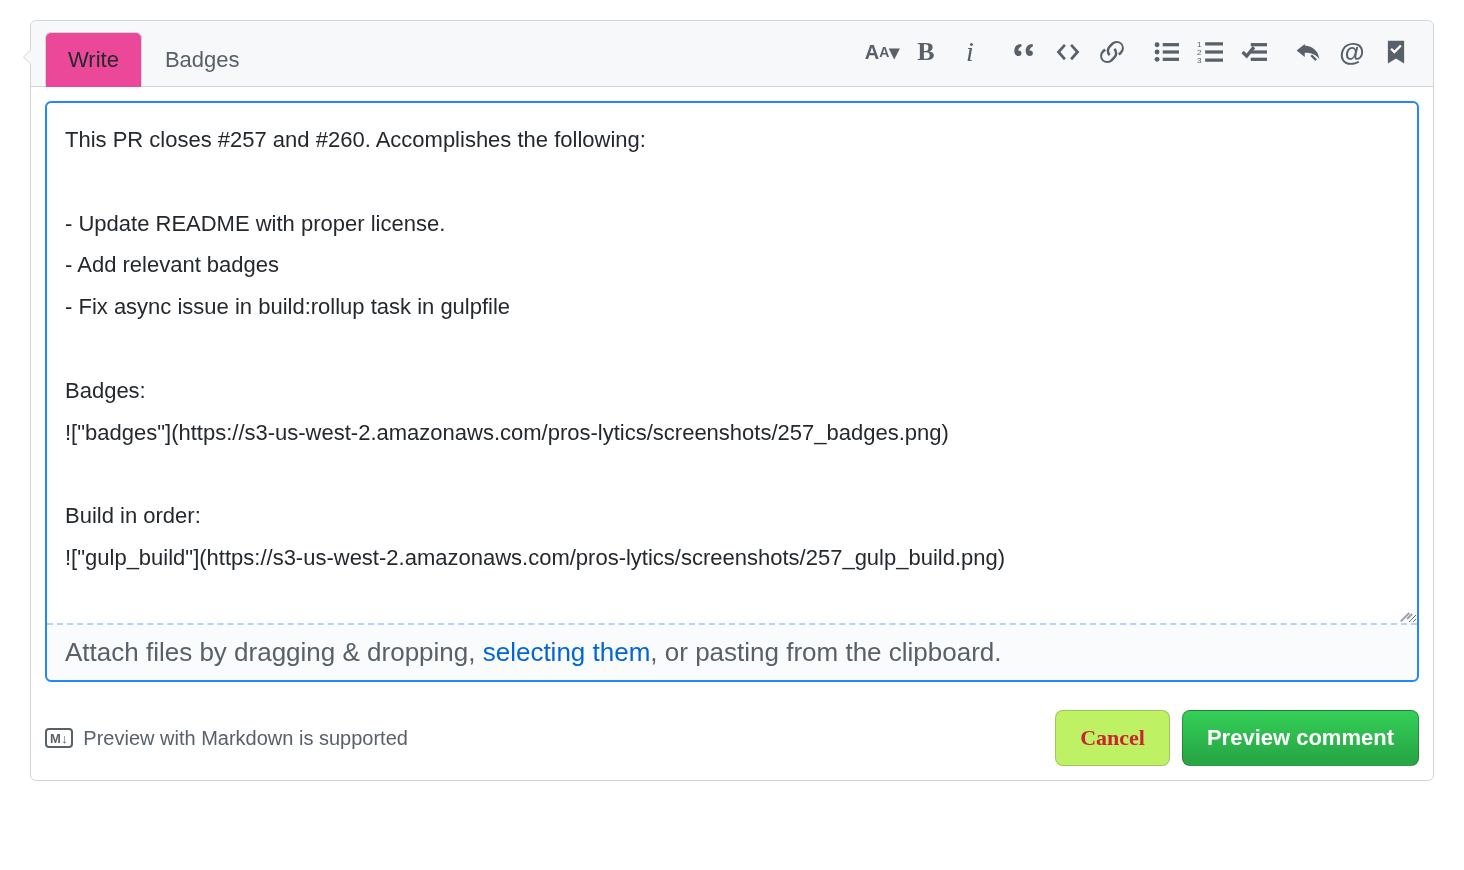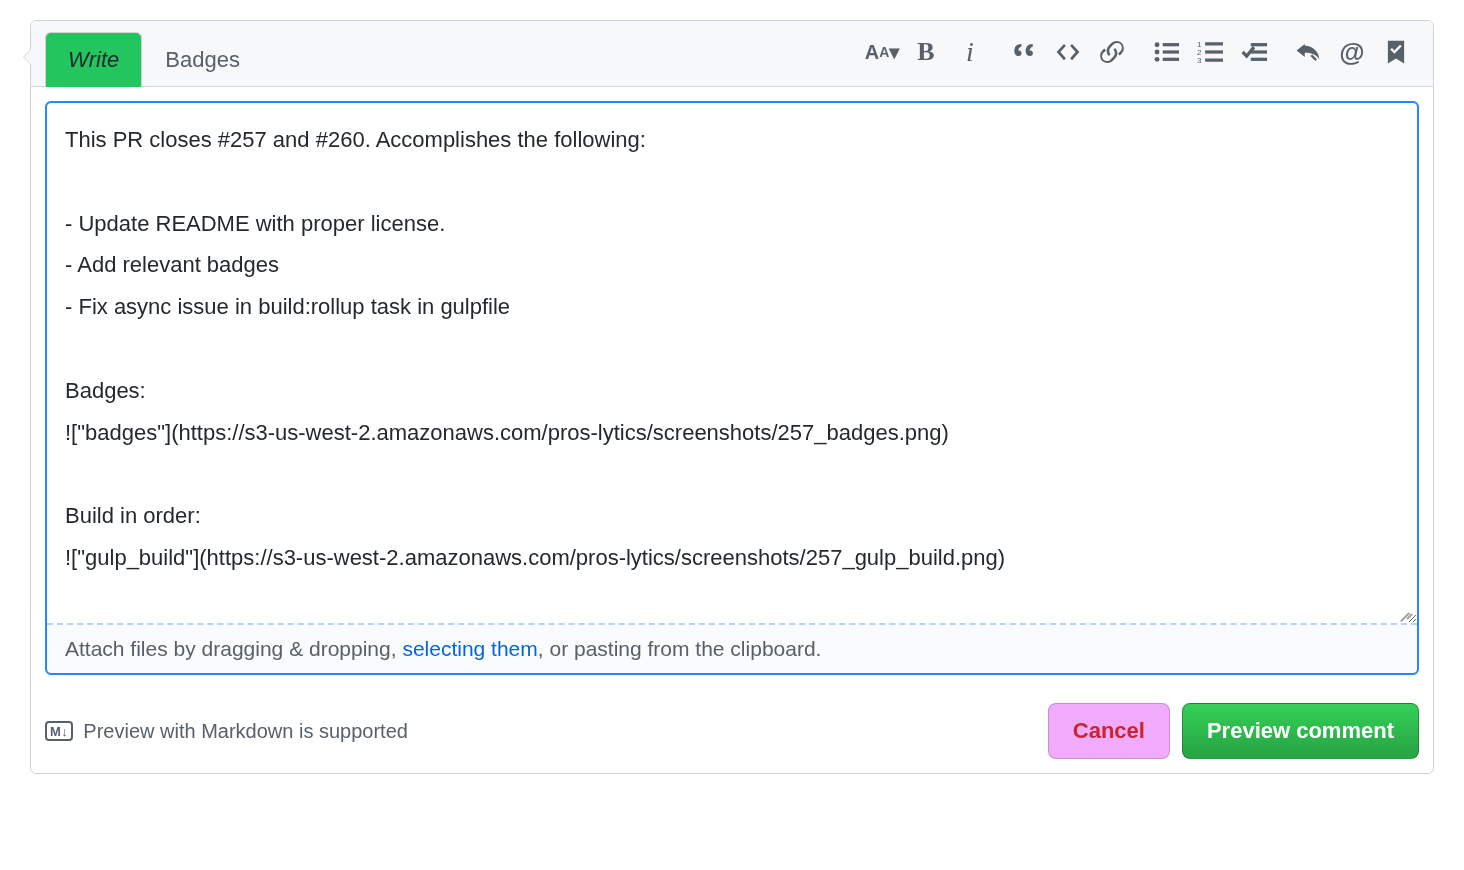--- a/index.html
+++ b/index.html
@@ -47,25 +47,24 @@
     font-size: 22px;
     color: #586069;
     cursor: pointer;
     border: 1px solid transparent;
     border-bottom: none;
     border-radius: 6px 6px 0 0;
     position: relative;
     top: 1px;
   }
   .tab.active {
-    background: #22c55e;
+    background: #ec4899;
     color: #24292e;
     border-color: #d1d5da;
     border-bottom-color: #fff;
-    font-style: italic;
   }
   .toolbar {
     margin-left: auto;
     display: flex;
     align-items: center;
     gap: 28px;
     padding-right: 10px;
     padding-bottom: 14px;
     color: #586069;
   }
@@ -99,21 +98,21 @@
     font-family: -apple-system, BlinkMacSystemFont, "Segoe UI", Helvetica, Arial, sans-serif;
     font-size: 22px;
     line-height: 1.9;
     color: #24292e;
     min-height: 520px;
     display: block;
   }
   .attach-row {
     border-top: 2px dashed #2188ff55;
     padding: 12px 18px;
-    font-size: 21px;
+    font-size: 26px;
     color: #586069;
     background: #fafbfc;
     position: relative;
   }
   .attach-row a { color: #0366d6; text-decoration: none; cursor: pointer; }
   
   .grip {
     position: absolute;
     right: 6px;
     top: -18px;
@@ -158,22 +157,23 @@
   .spacer { flex: 1; }
   .btn {
     font-size: 22px;
     font-weight: 600;
     padding: 14px 24px;
     border-radius: 8px;
     cursor: pointer;
     border: 1px solid rgba(27,31,35,.2);
   }
   .btn-cancel {
-    background: #f0abfc;
+    background: #bef264;
     color: #cb2431;
+    font-family: Liberation Serif, serif;
   }
   .btn-primary {
     background: linear-gradient(-180deg,#34d058,#28a745 90%);
     color: #fff;
     border-color: rgba(27,31,35,.3);
   }
 </style>
 </head>
 <body>
 

